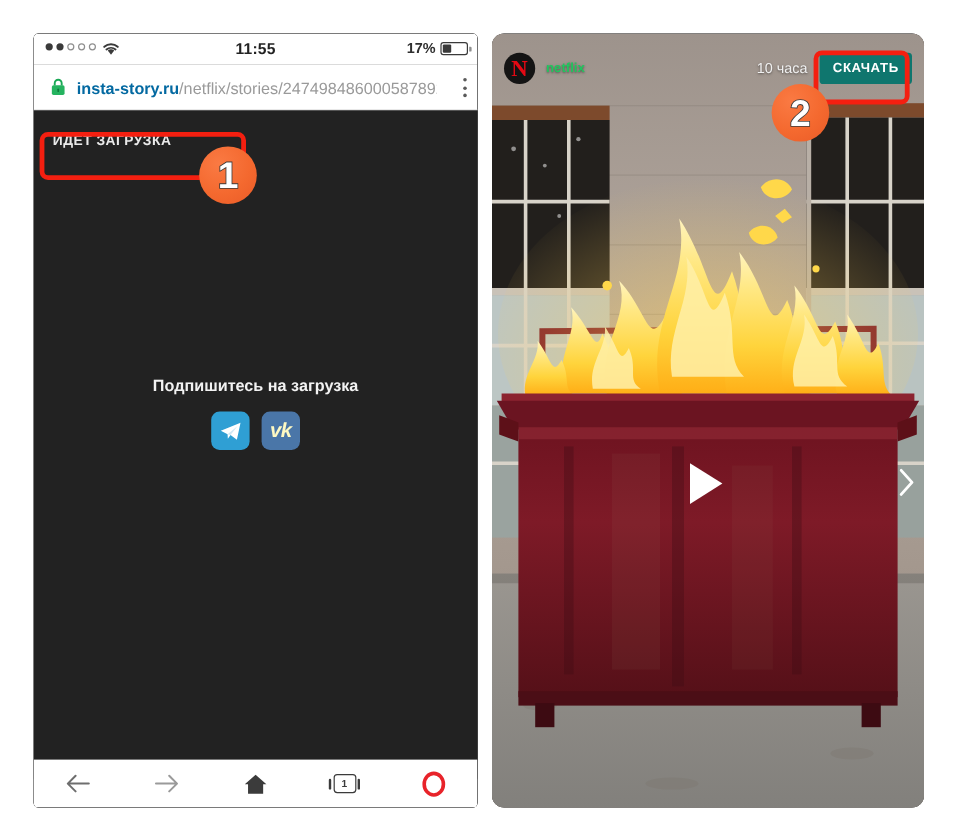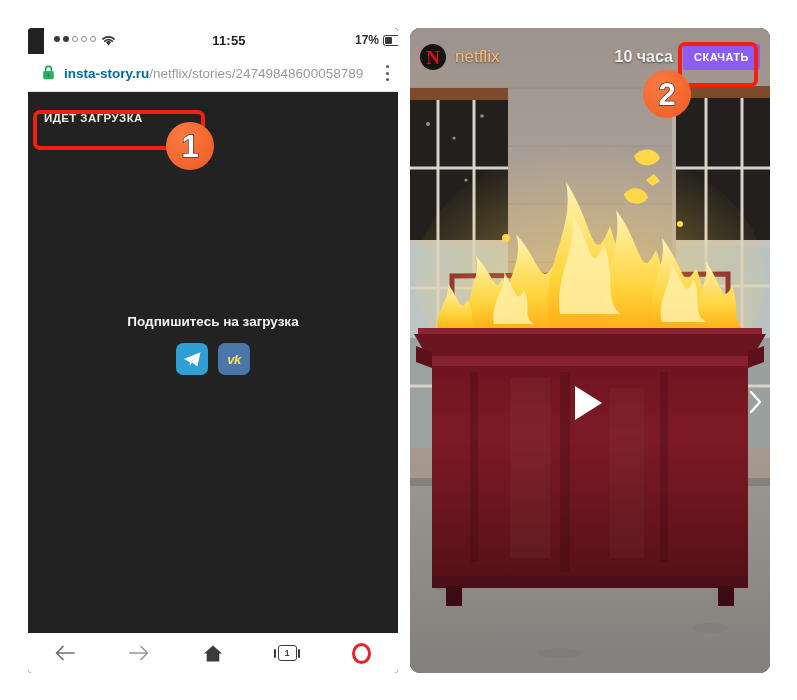--- a/index.html
+++ b/index.html
@@ -34,21 +34,21 @@
     top: 0px;
     width: 370px;
     height: 645px;
     background: #222222;
     overflow: hidden;
   }
 
   
   .status-bar {
     position: absolute;
-    left: 16px; top: 0;
+    left: 0; top: 0;
     width: 370px;
     height: 26px;
     background: #ffffff;
     color: #3c3c3c;
   }
   .sb-signal {
     position: absolute;
     left: 10px;
     top: 8px;
     display: flex;
@@ -215,22 +215,22 @@
     width: 32px;
     height: 32px;
     border-radius: 7px;
     display: flex;
     align-items: center;
     justify-content: center;
   }
   .tg { background: #2f9fd4; }
   .vk { background: #4a76a8; }
   .vk-label {
-    color: #fde047;
-    font-size: 13px;
+    color: #fef9c3;
+    font-size: 17px;
     font-weight: bold;
     font-style: italic;
     letter-spacing: -0.5px;
   }
   .gplay {
     margin: 16px auto 0;
     width: 118px;
     height: 34px;
     background: #3b3b3b;
     border-radius: 17px;
@@ -339,34 +339,35 @@
   }
   .avatar-n {
     color: #e50914;
     font-size: 19px;
     font-weight: bold;
     font-family: "Liberation Serif", serif;
     line-height: 19px;
   }
   .story-user {
     margin-left: 9px;
-    color: #fdba74;
-    font-size: 17px;
+    color: #22c55e;
+    font-size: 11px;
     text-shadow: 0 1px 2px rgba(0,0,0,0.5);
+    font-weight: bold;
   }
   .story-time {
     margin-left: auto;
     color: #f0f0f0;
-    font-size: 16px;
-    font-weight: bold;
+    font-size: 12px;
+    font-weight: normal;
     text-shadow: 0 1px 2px rgba(0,0,0,0.5);
   }
   .dl-btn {
     margin-left: 10px;
-    background: #8b5cf6;
+    background: #0f766e;
     color: #ffffff;
     font-size: 11px;
     font-weight: bold;
     letter-spacing: 0.5px;
     padding: 7px 11px;
     border-radius: 3px;
     border: none;
     font-family: "Liberation Sans", sans-serif;
     cursor: pointer;
   }

